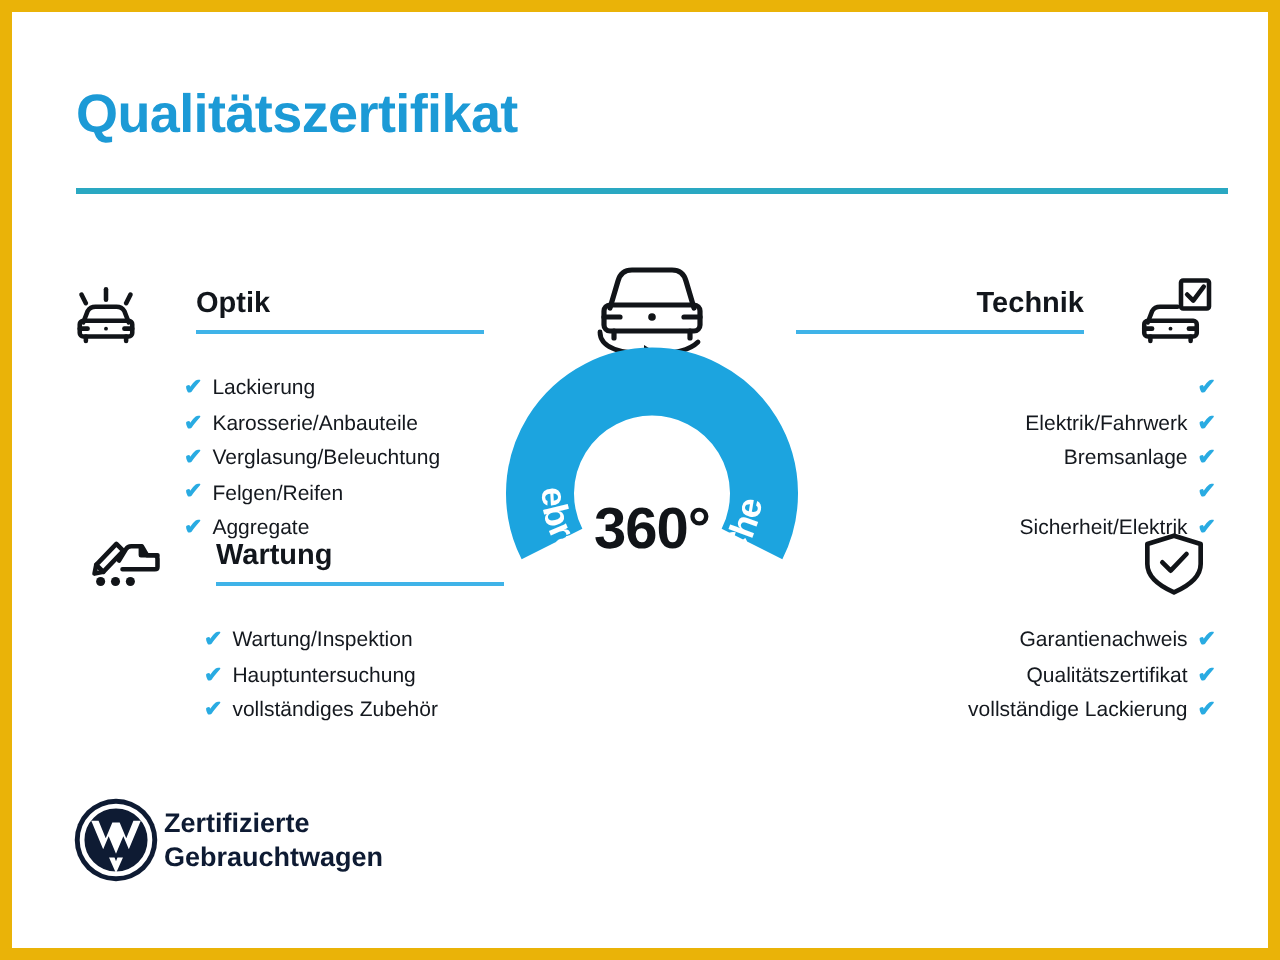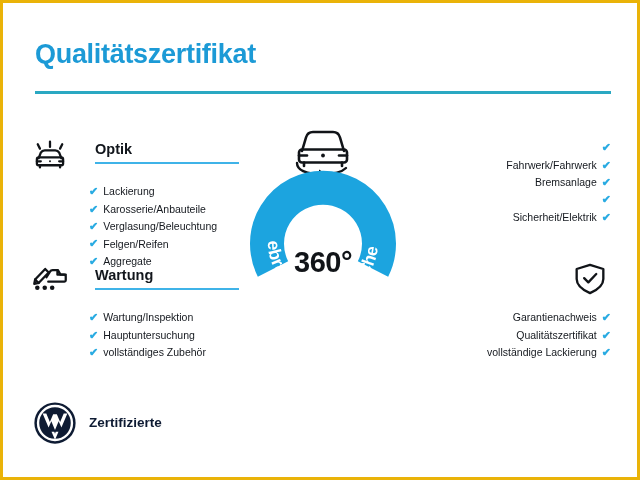--- a/index.html
+++ b/index.html
@@ -8,21 +8,21 @@
     background: #ffffff;
   }
   body {
     font-family: "Liberation Sans", sans-serif;
   }
   .page {
     position: relative;
     width: 640px;
     height: 480px;
     background: #ffffff;
-    border: 3px solid #eab308;
+    border: 6px solid #eab308;
     box-sizing: border-box;
     overflow: hidden;
   }
 
   
   .title {
     position: absolute;
     left: 32px;
     top: 36px;
     font-size: 27px;
@@ -38,21 +38,21 @@
     width: 576px;
     height: 3px;
     background: #2AA8C2;
   }
 
   
   .section {
     position: absolute;
   }
   .sec-optik   { left: 26px;  top: 128px; width: 210px; }
-  .sec-wartung { left: 26px;  top: 254px; width: 210px; }
+  .sec-wartung { left: 36px;  top: 254px; width: 210px; }
   .sec-technik { right: 26px; top: 128px; width: 210px; }
   .sec-garantie{ right: 26px; top: 254px; width: 210px; }
 
   .sec-head {
     display: flex;
     align-items: center;
     gap: 24px;
     height: 44px;
   }
   .sec-head.right { flex-direction: row-reverse; }
@@ -145,21 +145,21 @@
     white-space: nowrap;
   }
 
   
   .footer {
     position: absolute;
     left: 30px;
     bottom: 32px;
     display: flex;
     align-items: center;
-    gap: 12px;
+    gap: 2px;
   }
   .vw-logo { width: 44px; height: 44px; flex: 0 0 44px; }
   .vw-text {
     font-size: 13.5px;
     font-weight: bold;
     color: #0E1B33;
     line-height: 1.28;
     white-space: nowrap;
   }
 </style>
@@ -244,27 +244,46 @@
           <span>Hauptuntersuchung</span>
         </li>
       <li class="item">
           <span class="check">✔</span>
           <span>vollständiges Zubehör</span>
         </li>
     </ul>
   </div>
 
   <div class="section sec-technik">
+    <div class="sec-head right">
+      <span class="sec-icon">
+        <svg viewBox="0 0 48 48" width="42" height="42" fill="none" stroke="#111418" stroke-width="2.6" stroke-linecap="round" stroke-linejoin="round">
+          <rect x="28" y="6" width="16" height="16" rx="1.2"></rect>
+          <path d="M31.5 14 L35 17.5 L41 9.5"></path>
+          <path d="M9 30 L11.5 23.5 Q13 21 16 21 L26 21"></path>
+          <rect x="7" y="29" width="30" height="9" rx="2"></rect>
+          <path d="M7 33.5 L11.5 33.5"></path>
+          <path d="M32.5 33.5 L37 33.5"></path>
+          <circle cx="22" cy="33.5" r="1.1" fill="#111418" stroke="none"></circle>
+          <path d="M10.5 38 L10.5 40.5"></path>
+          <path d="M33.5 38 L33.5 40.5"></path>
+        </svg>
+      </span>
+      <div class="sec-title-wrap">
+        <div class="sec-title">Technik</div>
+        <div class="sec-underline"></div>
+      </div>
+    </div>
     <ul class="items right">
       <li class="item">
           <span class="check">✔</span>
         </li>
       <li class="item">
           <span class="check">✔</span>
-          <span>Fahrwerk/Fahrwerk</span>
+          <span>Elektrik/Fahrwerk</span>
         </li>
       <li class="item">
           <span class="check">✔</span>
           <span>Bremsanlage</span>
         </li>
       <li class="item">
           <span class="check">✔</span>
         </li>
       <li class="item">
           <span class="check">✔</span>
@@ -336,16 +355,17 @@
       <svg viewBox="0 0 48 48" width="44" height="44">
         <circle cx="24" cy="24" r="22.5" fill="#0E1B33"></circle>
         <circle cx="24" cy="24" r="18.5" fill="none" stroke="#ffffff" stroke-width="2.6"></circle>
         <path d="M10.5 13.5 L17 29 L20 22 L24 31.5 L28 22 L31 29 L37.5 13.5
                  L33.5 13.5 L29.6 23 L26 14.5 L22 14.5 L18.4 23 L14.5 13.5 Z" fill="#ffffff"></path>
         <path d="M20.2 33.5 L24 42.2 L27.8 33.5 L24.8 33.5 L24 35.6 L23.2 33.5 Z" fill="#ffffff"></path>
       </svg>
     </span>
     <div class="vw-text">
       <div>Zertifizierte</div>
+      <div>Gebrauchtwagen</div>
     </div>
   </div>
 
 </div>
 
 </body></html>

